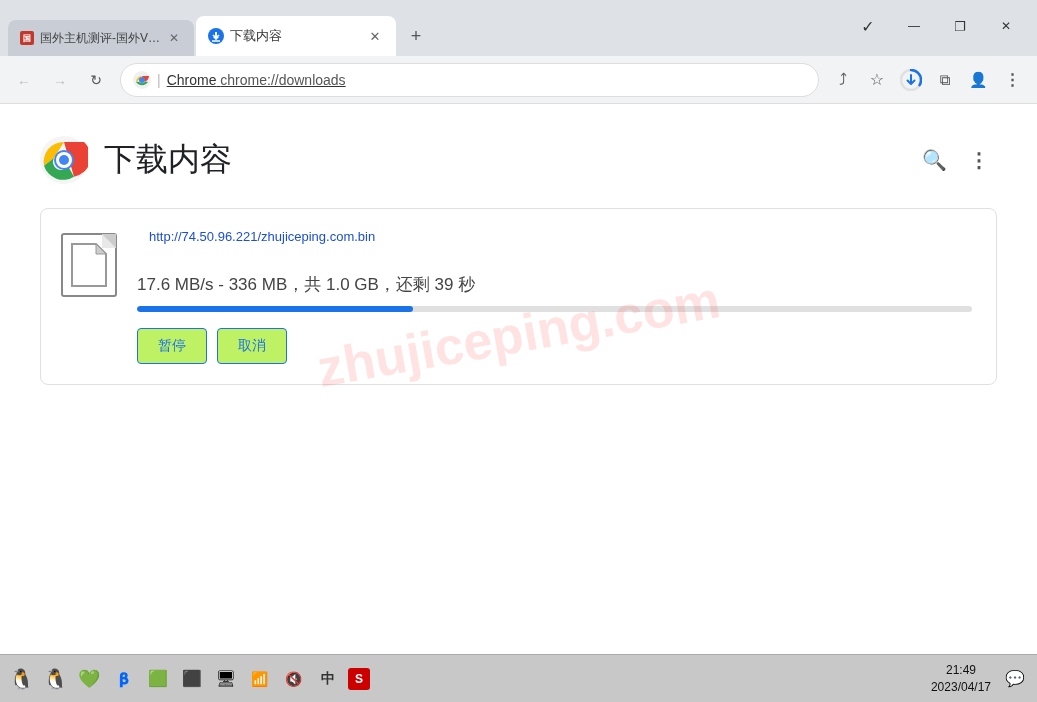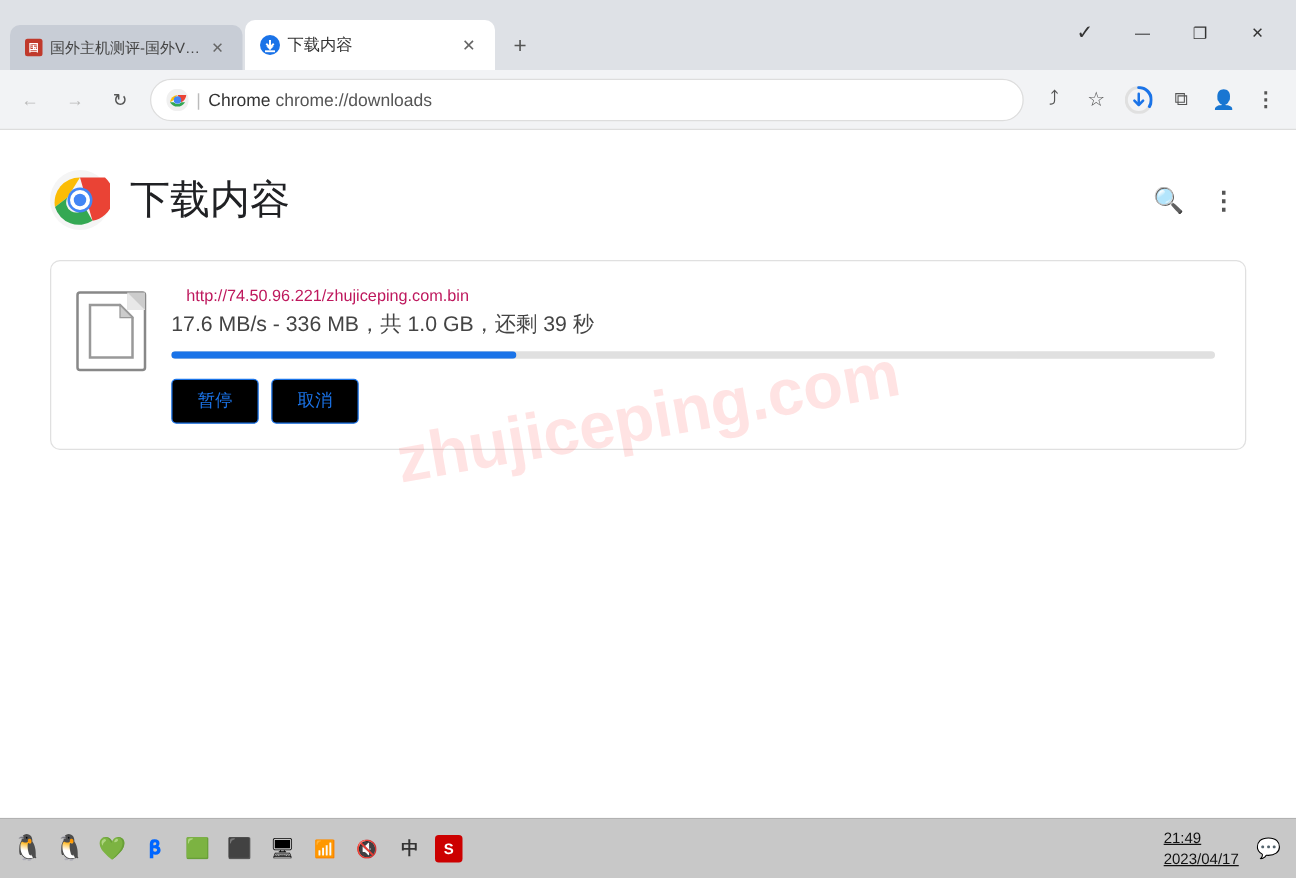--- a/index.html
+++ b/index.html
@@ -108,21 +108,21 @@
       display: flex;
       align-items: center;
       padding: 0 12px;
       gap: 6px;
       margin: 0 4px;
     }
     .address-bar .separator {
       color: #bbb; font-size: 14px;
     }
     .address-bar .address-text {
-      font-size: 14px; color: #333;
+      font-size: 14px; color: #333; text-decoration: underline;
     }
 
     .nav-right-btns {
       display: flex; align-items: center; gap: 2px;
     }
     .nav-icon-btn {
       width: 32px; height: 32px;
       display: flex; align-items: center; justify-content: center;
       border-radius: 50%; cursor: pointer; color: #555; font-size: 16px;
     }
@@ -214,22 +214,22 @@
       flex: 1;
     }
     .download-filename {
       font-size: 16px;
       font-weight: 600;
       color: #202124;
       margin-bottom: 4px;
     }
     .download-url {
       font-size: 13px;
-      color: #be185d;
-      margin-bottom: 4px;
+      color: #1d4ed8;
+      margin-bottom: 29px;
       padding-left: 12px;
     }
     .download-status {
       font-size: 17px;
       color: #444;
       margin-bottom: 10px;
     }
     .progress-bar-container {
       width: 100%;
       height: 6px;
@@ -243,21 +243,21 @@
       background: #1a73e8;
       border-radius: 3px;
     }
     .download-actions {
       display: flex; gap: 10px;
     }
     .action-btn {
       padding: 8px 20px;
       border: 1.5px solid #1a73e8;
       border-radius: 4px;
-      background: #000000;
+      background: #bef264;
       color: #1a73e8;
       font-size: 14px;
       cursor: pointer;
     }
 
     
     .taskbar {
       position: fixed;
       bottom: 0;
       left: 0;
@@ -275,25 +275,24 @@
       width: 28px; height: 28px;
       display: flex; align-items: center; justify-content: center;
       cursor: pointer;
       font-size: 20px;
     }
     .taskbar-right {
       margin-left: auto;
       display: flex; align-items: center; gap: 10px;
     }
     .taskbar-time {
-      text-align: left;
+      text-align: center;
       font-size: 12px;
       color: #111;
       line-height: 1.4;
-      text-decoration: underline;
     }
     .taskbar-notify {
       width: 28px; height: 28px;
       display: flex; align-items: center; justify-content: center;
       cursor: pointer;
       font-size: 18px; color: #444;
     }
   </style>
 </head>
 <body>

